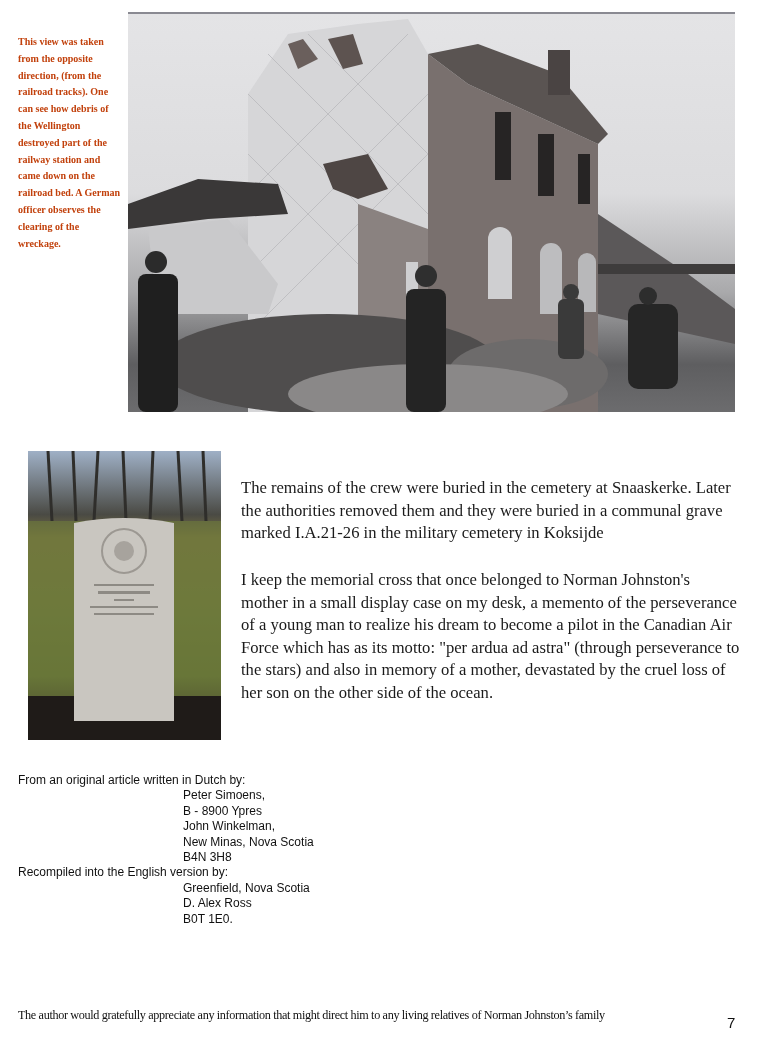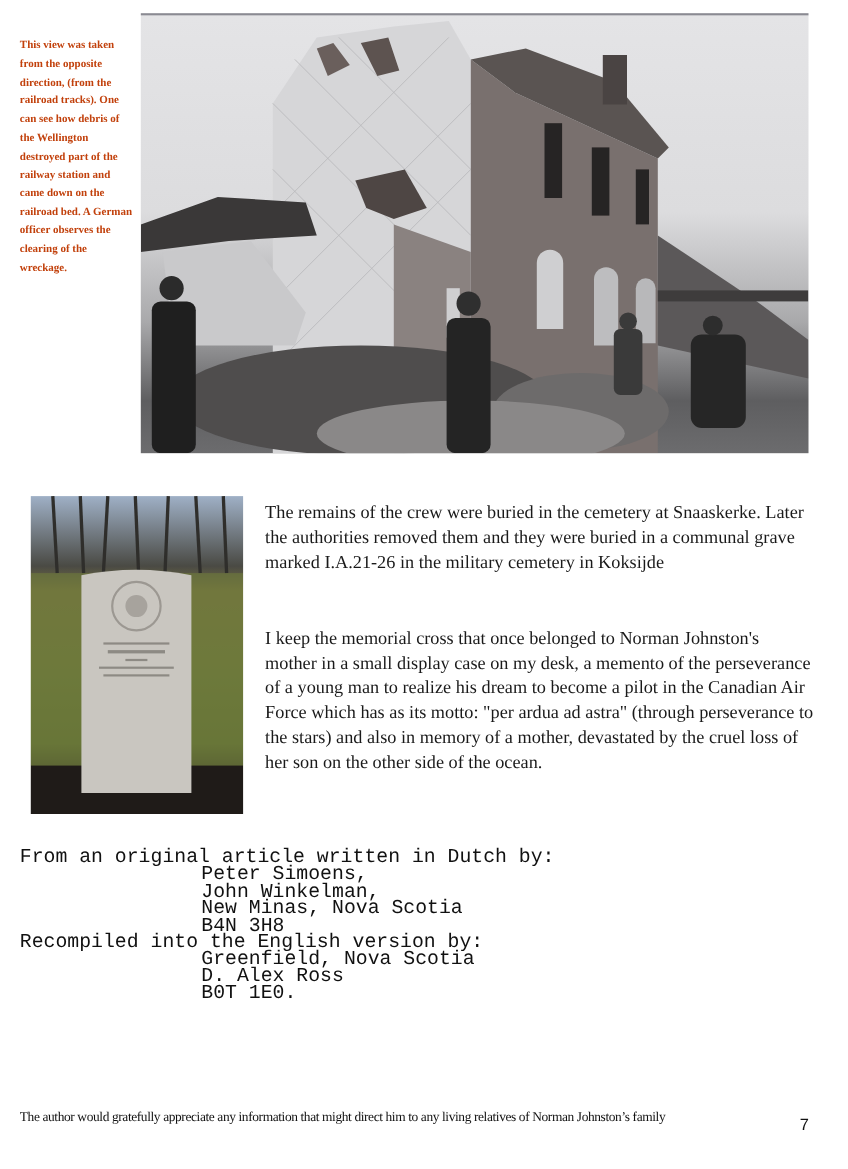--- a/index.html
+++ b/index.html
@@ -47,28 +47,28 @@
     }
     .body-text {
       position: absolute;
       left: 241px;
       width: 500px;
       font-family: "Liberation Serif", serif;
       font-size: 16.6px;
       line-height: 22.5px;
       color: #1a1a1a;
     }
-    .para1 { top: 455px; }
+    .para1 { top: 477px; }
     .para2 { top: 569px; }
     .credits {
       position: absolute;
       left: 18px;
       top: 773px;
-      font-family: Liberation Mono, monospace;
-      font-size: 18px;
+      font-family: Liberation Sans, sans-serif;
+      font-size: 12px;
       line-height: 15.4px;
       color: #111111;
     }
     .credit-row { white-space: nowrap; }
     .indent { padding-left: 165px; }
     .closing {
       position: absolute;
       left: 18px;
       top: 988px;
       width: 740px;
@@ -173,20 +173,21 @@
     </g>
   </svg>
 </div>
 
 <div class="body-text para1">The remains of the crew were buried in the cemetery at Snaaskerke. Later the authorities removed them and they were buried in a communal grave marked I.A.21-26 in the military cemetery in Koksijde</div>
 <div class="body-text para2">I keep the memorial cross that once belonged to Norman Johnston's mother in a small display case on my desk, a memento of the perseverance of a young man to realize his dream to become a pilot in the Canadian Air Force which has as its motto: "per ardua ad astra" (through perseverance to the stars) and also in memory of a mother, devastated by the cruel loss of her son on the other side of the ocean.</div>
 
 <div class="credits">
   <div class="credit-row">From an original article written in Dutch by:</div>
   <div class="credit-row indent">Peter Simoens,</div>
+  <div class="credit-row indent">B - 8900 Ypres</div>
 
   <div class="credit-row indent">John Winkelman,</div>
   <div class="credit-row indent">New Minas, Nova Scotia</div>
   <div class="credit-row indent">B4N 3H8</div>
 
   <div class="credit-row">Recompiled into the English version by:</div>
   <div class="credit-row indent">Greenfield, Nova Scotia</div>
   <div class="credit-row indent">D. Alex Ross</div>
   <div class="credit-row indent">B0T 1E0.</div>
 </div>

